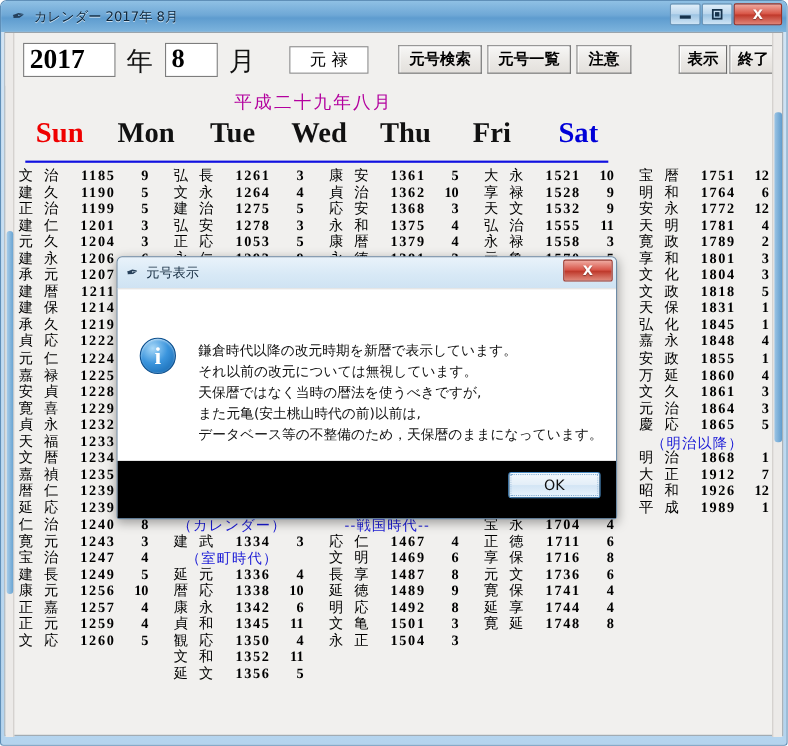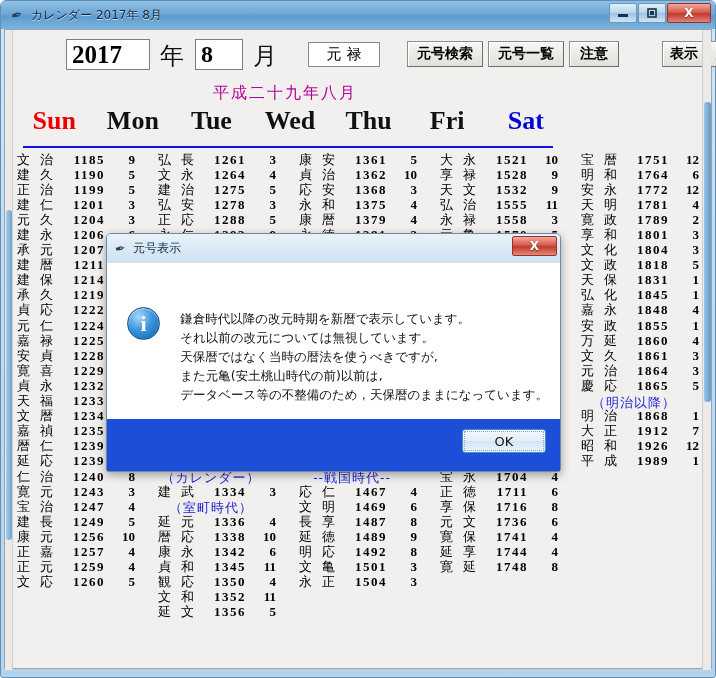--- a/index.html
+++ b/index.html
@@ -72,21 +72,20 @@
     width: 708px; height: 640px;
     background: #f1f0ee;
     border: 1px solid #9aa4ac;
   }
 
   
   #toolbar {
     position: absolute; left: 0; top: 0;
     width: 655px; height: 48px;
     background: #f1f0ee;
-    margin-left: 45px;
   }
   .year-input {
     position: absolute; left: 16px; top: 9px;
     width: 84px; height: 31px;
     background: #fff; border: 1px solid #7d7d7d;
     font-family: "Liberation Serif", "DejaVu Serif", serif;
     font-weight: bold; font-size: 25px;
     line-height: 29px;
     padding-left: 5px; color: #000;
   }
@@ -301,21 +300,21 @@
     flex: 1;
     padding: 46px 12px 0 0;
     font-size: 12.5px;
     line-height: 19px;
     color: #111;
   }
   #dlg-msg div { white-space: nowrap; }
   #dlg-foot {
     position: absolute; left: 0; top: 185px;
     width: 453px; height: 52px;
-    background: #1d4ed8;
+    background: #000000;
   }
   #dlg-ok {
     position: absolute; right: 14px; top: 10px;
     width: 84px; height: 24px;
     background: linear-gradient(180deg,#f4f9fd 0%,#e3eef8 48%,#d3e5f5 52%,#eaf4fc 100%);
     border: 1px solid #4b8cc4;
     border-radius: 3px;
     outline: 1px dotted #7fa9cf; outline-offset: -3px;
     display: flex; align-items: center; justify-content: center;
     font-size: 13px; color: #111;
@@ -641,21 +640,21 @@
               <i>安</i>
             </span>
             <span class="yr">1278</span>
             <span class="mo">3</span>
           </div>
           <div class="era-row">
             <span class="nm">
               <i>正</i>
               <i>応</i>
             </span>
-            <span class="yr">1288</span>
+            <span class="yr">1053</span>
             <span class="mo">5</span>
           </div>
           <div class="era-row">
             <span class="nm">
               <i>永</i>
               <i>仁</i>
             </span>
             <span class="yr">1293</span>
             <span class="mo">9</span>
           </div>

